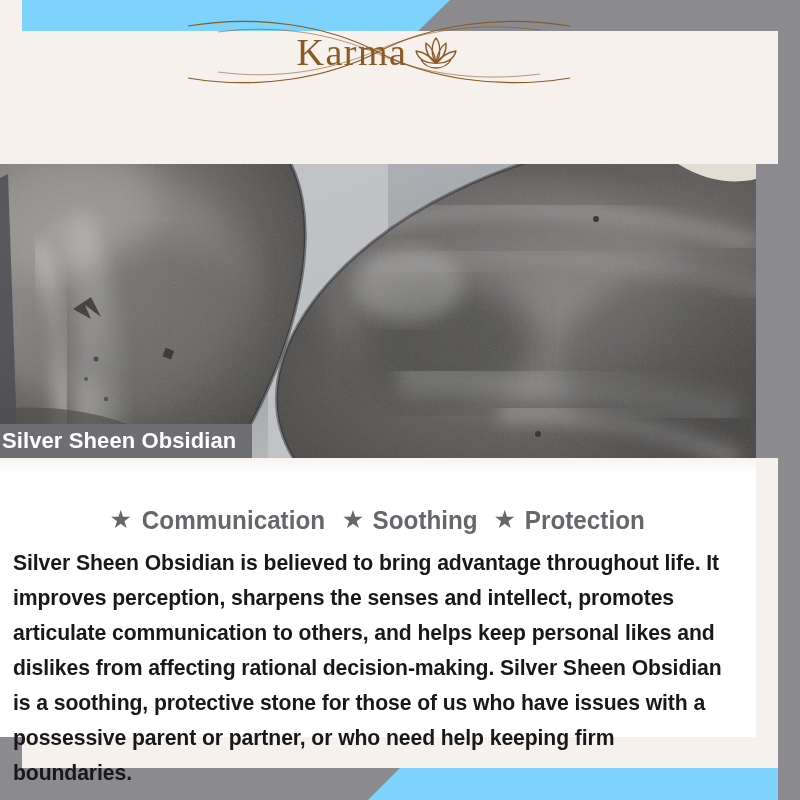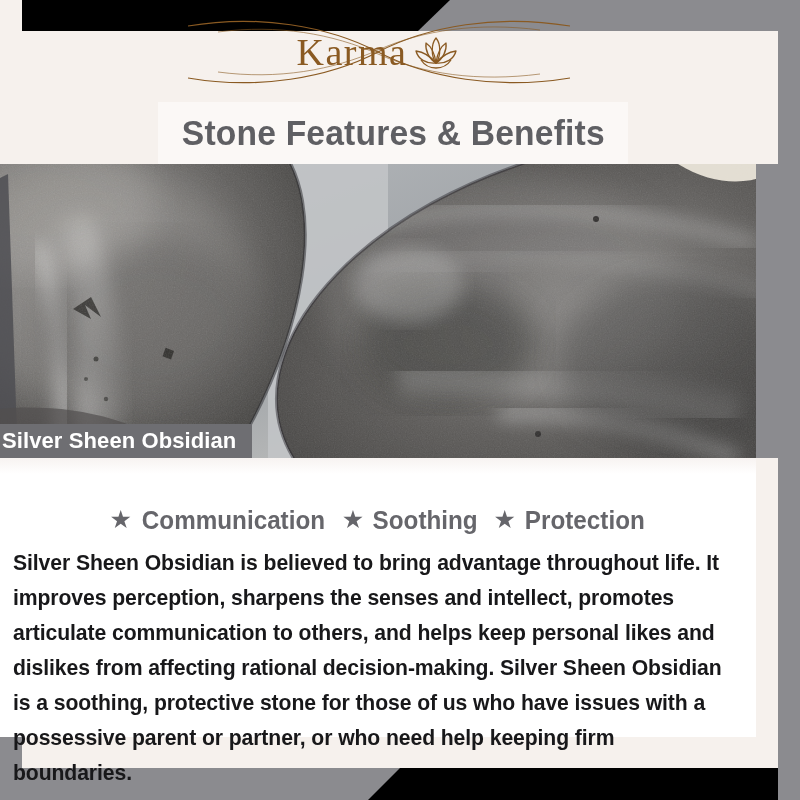--- a/index.html
+++ b/index.html
@@ -5,21 +5,21 @@
   html, body {
     margin: 0;
     padding: 0;
     background: #ffffff;
   }
   #card {
     position: relative;
     width: 800px;
     height: 800px;
     overflow: hidden;
-    background: #000000;
+    background: #7dd3fc;
     font-family: "Liberation Sans", sans-serif;
   }
 
   
   .frame-top-right {
     position: absolute;
     top: 0; left: 418px;
     width: 382px; height: 31px;
     background: #8b8b8f;
     clip-path: polygon(32px 0, 100% 0, 100% 100%, 0 100%);
@@ -248,23 +248,20 @@
             <path d="M33 11 C 34 18, 30 27, 23 31 C 24 23, 27 15, 33 11 Z"></path>
             <path d="M3 19 C 5 27, 13 32, 23 31 C 18 25, 11 20, 3 19 Z"></path>
             <path d="M43 19 C 41 27, 33 32, 23 31 C 28 25, 35 20, 43 19 Z"></path>
             <path d="M8 28 C 12 34, 18 36, 23 36 C 28 36, 34 34, 38 28"></path>
           </g>
         </svg>
       </div>
     </div>
   </div>
 
-  <div class="title-banner">
-    <div class="title-text">Stone Features &amp; Benefits</div>
-  </div>
 
   <div class="photo">
     <svg width="800" height="294" viewBox="0 0 800 294">
       <defs>
         <linearGradient id="bgLight" x1="0" y1="0" x2="1" y2="1">
           <stop offset="0%" stop-color="#b9bcbf"></stop>
           <stop offset="50%" stop-color="#9fa3a7"></stop>
           <stop offset="100%" stop-color="#d8d6d0"></stop>
         </linearGradient>
         <radialGradient id="stoneA" cx="40%" cy="35%" r="78%">

